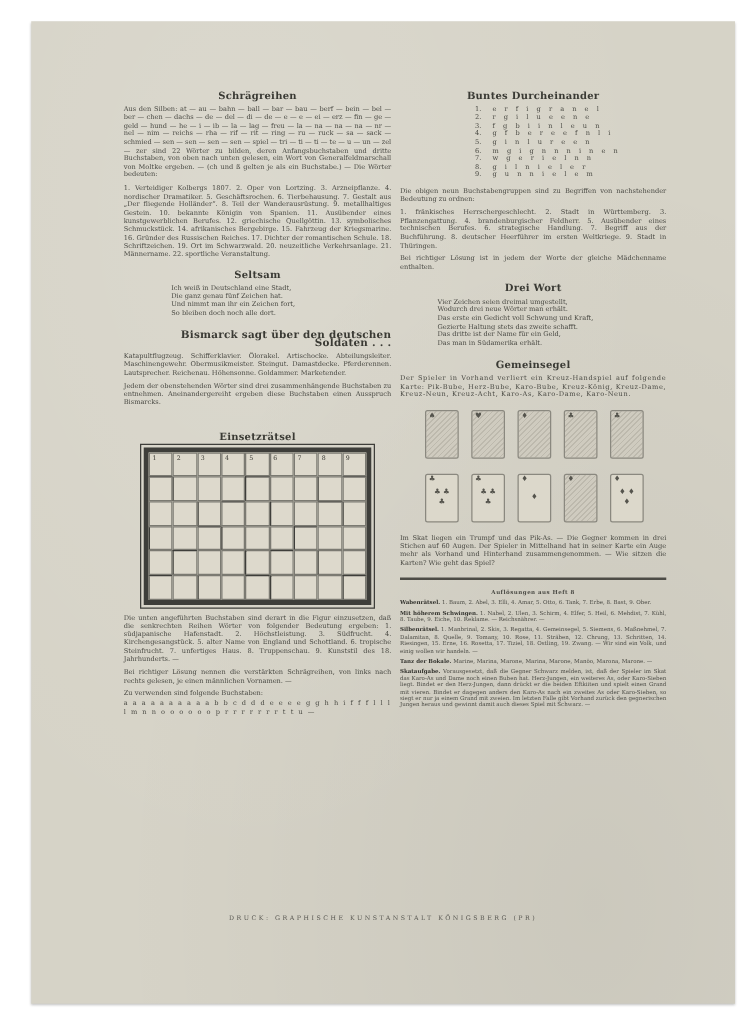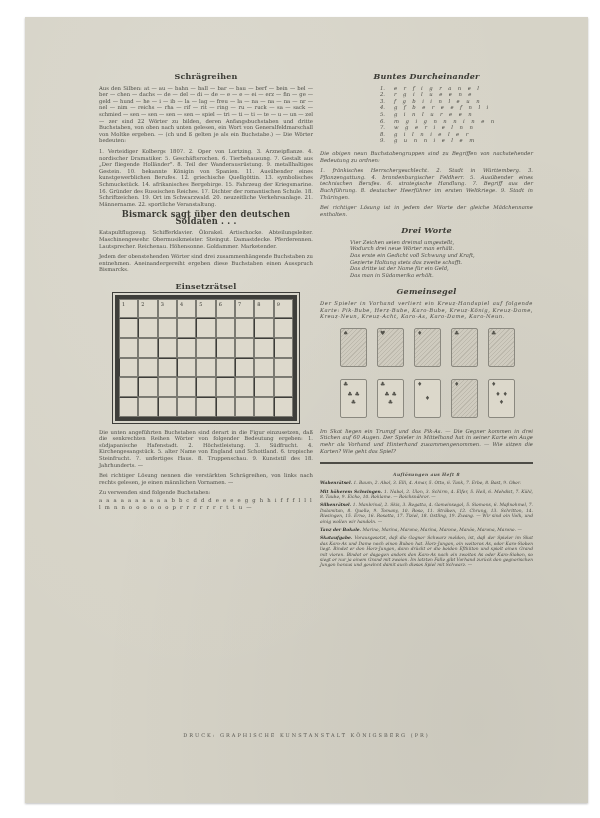--- a/index.html
+++ b/index.html
@@ -9,26 +9,26 @@
   }
   .paper {
     position: absolute; left: 25px; top: 17px; width: 563px; height: 786px;
     background: #d6d3c7;
     background-image: radial-gradient(ellipse at 30% 20%, rgba(255,255,255,0.12), rgba(0,0,0,0) 60%),
                       radial-gradient(ellipse at 80% 90%, rgba(0,0,0,0.05), rgba(0,0,0,0) 60%);
     box-shadow: 0 1px 2px rgba(0,0,0,0.25);
   }
   .col { position: absolute; font-size: 5.3px; line-height: 6.6px; text-align: justify; }
   .col-left { left: 74px; top: 56px; width: 214px; }
-  .col-right { left: 295px; top: 56px; width: 213px; font-style: italic; }
+  .col-right { left: 295px; top: 56px; width: 213px; }
   h2.title {
     font-family: "DejaVu Serif", serif; font-weight: bold; text-align: center;
     font-size: 8px; margin: 0 0 5px 0; color: #3a3a34; letter-spacing: 0.2px;
   }
-  h2.title.left-aligned { text-align: center; font-size: 8.3px; }
+  h2.title.left-aligned { text-align: right; font-size: 8.3px; }
   p { margin: 0 0 4px 0; }
   .poem { padding-left: 38px; text-align: left; margin-bottom: 10px; }
   .poem div { white-space: nowrap; }
   .spaced { letter-spacing: 1.6px; }
   .grid-wrap {
     margin: 5px auto 8px auto; width: 174px; height: 118px;
     border: 4px solid #3e3e3a; outline: 1px solid #3e3e3a; outline-offset: 2px;
     background: #d2cfc3; position: relative;
   }
   .grid { display: grid; grid-template-columns: repeat(9, 1fr); grid-template-rows: repeat(6, 1fr); width: 100%; height: 100%; }
@@ -58,28 +58,37 @@
 
 <div class="paper">
 
   <div class="col col-left">
     <section>
       <h2 class="title">Schrägreihen</h2>
       <p>Aus den Silben: at — au — bahn — ball — bar — bau — berf — bein — bel — ber — chen — dachs — de — del — di — de — e — e — ei — erz — fin — ge — geld — hund — he — i — ib — la — lag — freu — la — na — na — na — nr — nel — nim — reichs — rha — rif — rit — ring — ru — ruck — sa — sack — schmied — sen — sen — sen — sen — spiel — tri — ti — ti — te — u — un — zel — zer sind 22 Wörter zu bilden, deren Anfangsbuchstaben und dritte Buchstaben, von oben nach unten gelesen, ein Wort von Generalfeldmarschall von Moltke ergeben. — (ch und ß gelten je als ein Buchstabe.) — Die Wörter bedeuten:</p>
       <p>1. Verteidiger Kolbergs 1807. 2. Oper von Lortzing. 3. Arzneipflanze. 4. nordischer Dramatiker. 5. Geschäftsrochen. 6. Tierbehausung. 7. Gestalt aus „Der fliegende Holländer“. 8. Teil der Wanderausrüstung. 9. metallhaltiges Gestein. 10. bekannte Königin von Spanien. 11. Ausübender eines kunstgewerblichen Berufes. 12. griechische Quellgöttin. 13. symbolisches Schmuckstück. 14. afrikanisches Bergebirge. 15. Fahrzeug der Kriegsmarine. 16. Gründer des Russischen Reiches. 17. Dichter der romantischen Schule. 18. Schriftzeichen. 19. Ort im Schwarzwald. 20. neuzeitliche Verkehrsanlage. 21. Männername. 22. sportliche Veranstaltung.</p>
     </section>
 
+    <section style="margin-top:9px;">
+      <h2 class="title">Seltsam</h2>
+      <div class="poem">
+        <div>Ich weiß in Deutschland eine Stadt,</div>
+        <div>Die ganz genau fünf Zeichen hat.</div>
+        <div>Und nimmt man ihr ein Zeichen fort,</div>
+        <div>So bleiben doch noch alle dort.</div>
+      </div>
+    </section>
 
     <section>
       <h2 class="title left-aligned">Bismarck sagt über den deutschen Soldaten . . .</h2>
       <p>Katapultflugzeug. Schifferklavier. Ölorakel. Artischocke. Abteilungsleiter. Maschinengewehr. Obermusikmeister. Steingut. Damastdecke. Pferderennen. Lautsprecher. Reichenau. Höhensonne. Goldammer. Marketender.</p>
       <p>Jedem der obenstehenden Wörter sind drei zusammenhängende Buchstaben zu entnehmen. Aneinandergereiht ergeben diese Buchstaben einen Ausspruch Bismarcks.</p>
     </section>
 
-    <section style="margin-top:10px;">
+    <section style="margin-top:20px;">
       <h2 class="title">Einsetzrätsel</h2>
       <div class="grid-wrap">
         <div class="grid" id="puzzle-grid">
             <div class="cell">1</div>
             <div class="cell">2</div>
             <div class="cell">3</div>
             <div class="cell">4</div>
             <div class="cell">5</div>
             <div class="cell">6</div>
             <div class="cell">7</div>
@@ -152,21 +161,21 @@
           <div><span class="num">7.</span><span class="letters">w g e r i e l n n</span></div>
           <div><span class="num">8.</span><span class="letters">g i l n i e l e r</span></div>
           <div><span class="num">9.</span><span class="letters">g u n n i e l e m</span></div>
         </div>
       <p>Die obigen neun Buchstabengruppen sind zu Begriffen von nachstehender Bedeutung zu ordnen:</p>
       <p>1. fränkisches Herrschergeschlecht. 2. Stadt in Württemberg. 3. Pflanzengattung. 4. brandenburgischer Feldherr. 5. Ausübender eines technischen Berufes. 6. strategische Handlung. 7. Begriff aus der Buchführung. 8. deutscher Heerführer im ersten Weltkriege. 9. Stadt in Thüringen.</p>
       <p>Bei richtiger Lösung ist in jedem der Worte der gleiche Mädchenname enthalten.</p>
     </section>
 
     <section style="margin-top:10px;">
-      <h2 class="title">Drei Worte</h2>
+      <h2 class="title">Drei Wort</h2>
       <div class="poem" style="padding-left:30px;">
         <div>Vier Zeichen seien dreimal umgestellt,</div>
         <div>Wodurch drei neue Wörter man erhält.</div>
         <div>Das erste ein Gedicht voll Schwung und Kraft,</div>
         <div>Gezierte Haltung stets das zweite schafft.</div>
         <div>Das dritte ist der Name für ein Geld,</div>
         <div>Das man in Südamerika erhält.</div>
       </div>
     </section>
 

